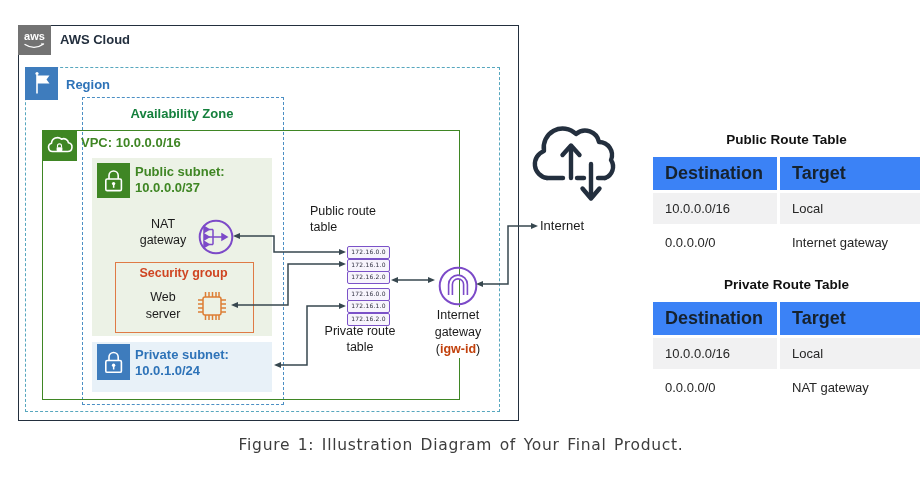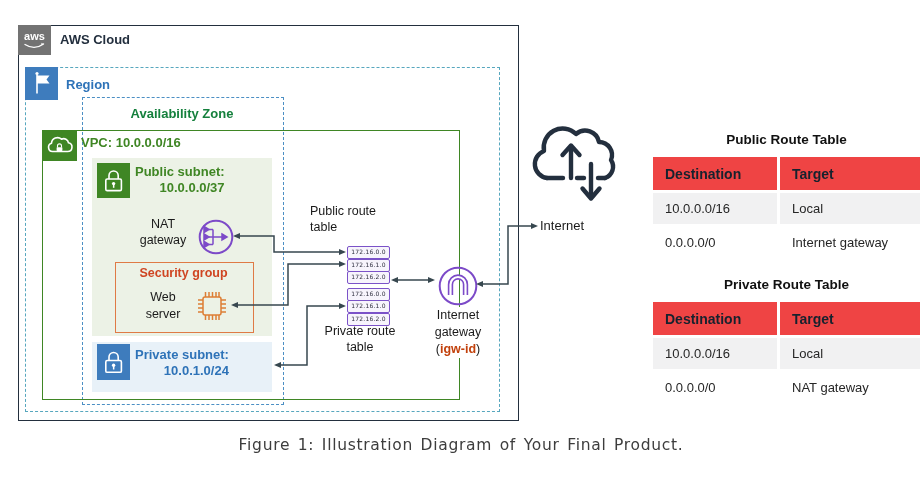--- a/index.html
+++ b/index.html
@@ -19,21 +19,21 @@
 
   
   .icon-sq{display:flex;align-items:center;justify-content:center;}
   .aws-logo{left:18px;top:25px;width:33px;height:30px;background:#737373;}
   .flag-sq{left:25px;top:67px;width:33px;height:33px;background:#3E7CBD;}
   .vpc-sq{left:42px;top:130px;width:35px;height:31px;background:#3F8624;}
   .publock-sq{left:97px;top:163px;width:33px;height:35px;background:#3F8624;}
   .privlock-sq{left:97px;top:344px;width:33px;height:36px;background:#3E7CBD;}
 
   
-  .lbl{font-size:13px;font-weight:bold;line-height:16px;text-align:right;}
+  .lbl{font-size:13px;font-weight:bold;line-height:16px;}
   .cloud-lbl{left:60px;top:32px;color:#232F3E;}
   .region-lbl{left:66px;top:77px;color:#2E73B8;}
   .az-lbl{left:82px;top:106px;width:200px;text-align:center;color:#15803d;}
   .vpc-lbl{left:81px;top:135px;color:#3F8624;}
   .pubsub-lbl{left:135px;top:164px;color:#3F8624;}
   .privsub-lbl{left:135px;top:347px;color:#2E73B8;}
   .plain{font-size:12.5px;color:#1a1a1a;line-height:15.5px;font-weight:normal;}
   .nat-lbl{left:130px;top:217px;width:66px;text-align:center;}
   .sg-lbl{left:115px;top:266px;width:137px;text-align:center;font-size:12.5px;font-weight:bold;color:#CF4522;}
   .web-lbl{left:130px;top:289px;width:66px;text-align:center;line-height:17px;}
@@ -45,21 +45,21 @@
 
   
   .chip{left:347px;width:41px;height:11px;border:1.4px solid #7B52C8;border-radius:2px;
         background:#F7F4FC;color:#2d2d3d;font-size:6px;line-height:9px;text-align:center;
         font-family:"DejaVu Sans",sans-serif;letter-spacing:.2px;}
 
   
   .tbl-title{width:267px;text-align:center;font-size:13.5px;font-weight:bold;color:#111;}
   .tbl{left:653px;width:267px;display:grid;grid-template-columns:124px 140px;gap:3px;}
   .tbl .cell{display:flex;align-items:center;padding-left:12px;font-size:13px;color:#262626;}
-  .tbl .hd{background:#ef4444;height:33px;font-size:14px;font-weight:bold;color:#16222E;}
+  .tbl .hd{background:#3b82f6;height:33px;font-size:18px;font-weight:bold;color:#16222E;}
   .tbl .r1{background:#F1F1F2;height:31px;}
   .tbl .r2{background:#fff;height:31px;}
 
   .caption{left:0;top:436px;width:922px;text-align:center;font-size:15.5px;color:#3d3d3d;
            letter-spacing:.7px;word-spacing:2px;font-family:"DejaVu Sans",sans-serif;}
   svg{display:block;}
 </style>
 </head>
 <body>
 

